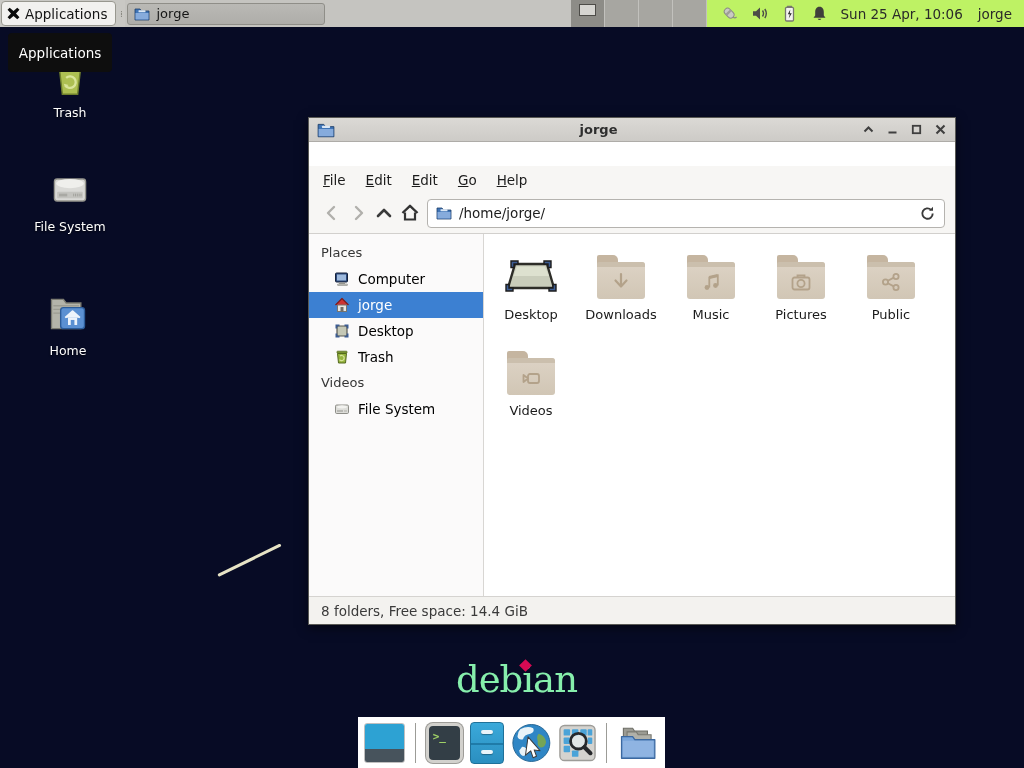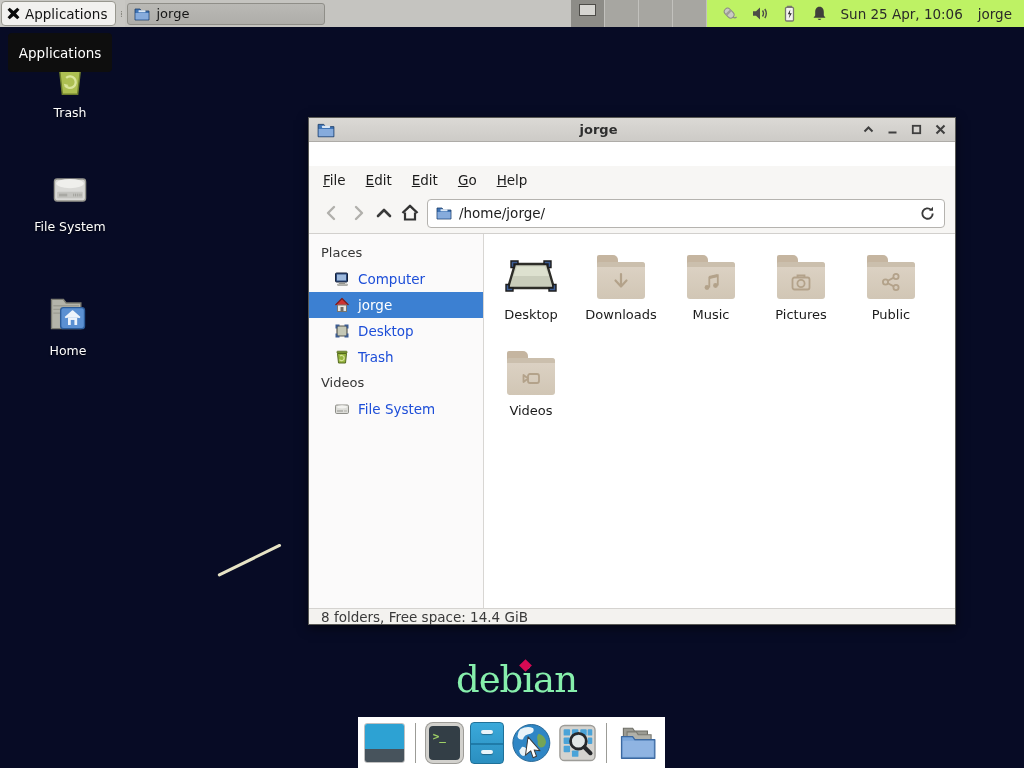--- a/index.html
+++ b/index.html
@@ -49,34 +49,34 @@
   .menu-item::first-letter { text-decoration:underline; }
 
   .toolbar { height:41px; background:#f7f6f4; border-bottom:1px solid #d2d0cd; display:flex; align-items:center; padding:0 10px; flex:0 0 auto; }
   .nav-btn { width:26px; height:26px; display:flex; align-items:center; justify-content:center; border-radius:3px; }
   .path-field { flex:1; height:29px; background:#fff; border:1px solid #b5b3af; border-radius:4px; display:flex; align-items:center; gap:7px; padding:0 8px; margin-left:4px; }
   .path-field .txt { flex:1; font-size:13.5px; color:#1d1d1d; }
 
   .content { flex:1; display:flex; min-height:0; }
   .sidebar { width:175px; background:#fbfafa; border-right:1px solid #d8d6d3; padding-top:6px; }
   .side-header { font-weight:normal; font-size:13px; color:#363636; padding:5px 10px 6px 12px; }
-  .side-item { height:26px; display:flex; align-items:center; gap:8px; padding-left:25px; font-size:13.5px; color:#1d4ed8; }
+  .side-item { height:26px; display:flex; align-items:center; gap:8px; padding-left:25px; font-size:13.5px; color:#000000; }
   .side-item.selected { background:#3c80d2; color:#fff; }
   .side-item svg { flex:0 0 auto; }
 
   .files { flex:1; background:#fff; padding:14px 0 0 2px; display:flex; flex-wrap:wrap; align-content:flex-start; row-gap:13px; }
   .file { width:90px; height:83px; display:flex; flex-direction:column; align-items:center; }
   .file .icon-box { width:56px; height:56px; display:flex; align-items:center; justify-content:center; }
   .file .lbl { font-size:13px; color:#1b1b1b; margin-top:3px; white-space:nowrap; }
   .folder { width:48px; height:37px; background:linear-gradient(#ddd3c5,#d1c6b5); border-radius:2px 3px 3px 3px; position:relative; margin-top:9px; }
   .folder::before { content:""; position:absolute; top:-7px; left:0; width:21px; height:9px; background:#c5b5a0; border-radius:2px 5px 0 0; }
   .folder::after { content:""; position:absolute; top:0; left:0; right:0; height:5px; background:#cbbfad; border-radius:2px 3px 0 0; }
   .folder svg { position:absolute; left:50%; top:53%; transform:translate(-50%,-50%); z-index:2; }
 
-  .statusbar { height:16px; background:#f3f2ef; border-top:1px solid #d5d3d0; display:flex; align-items:center; padding-left:12px; font-size:13.5px; color:#3a3a3a; flex:0 0 auto; }
+  .statusbar { height:28px; background:#f3f2ef; border-top:1px solid #d5d3d0; display:flex; align-items:center; padding-left:12px; font-size:13.5px; color:#3a3a3a; flex:0 0 auto; }
 
   
   .debian { position:absolute; left:456px; top:658px; width:140px; height:52px; color:#86efac; font-family:"DejaVu Serif","Liberation Serif",serif; font-size:37px; letter-spacing:-1px; }
   .debian .diamond { position:absolute; left:65px; top:3px; width:9px; height:9px; background:#d70a53; transform:rotate(45deg); }
 
   
   .dock { position:absolute; left:358px; top:717px; width:307px; height:51px; background:#ffffff; display:flex; align-items:center; padding:0 6px; gap:7px; }
   .dock-sep { width:1px; height:40px; background:#9c9c97; margin:0 3px; }
   .dk-showdesk { width:44px; height:40px; border-radius:3px; overflow:hidden; border:1px solid rgba(0,0,0,.25); display:flex; flex-direction:column; }
   .dk-showdesk .t { flex:2; background:#2da2d3; }

